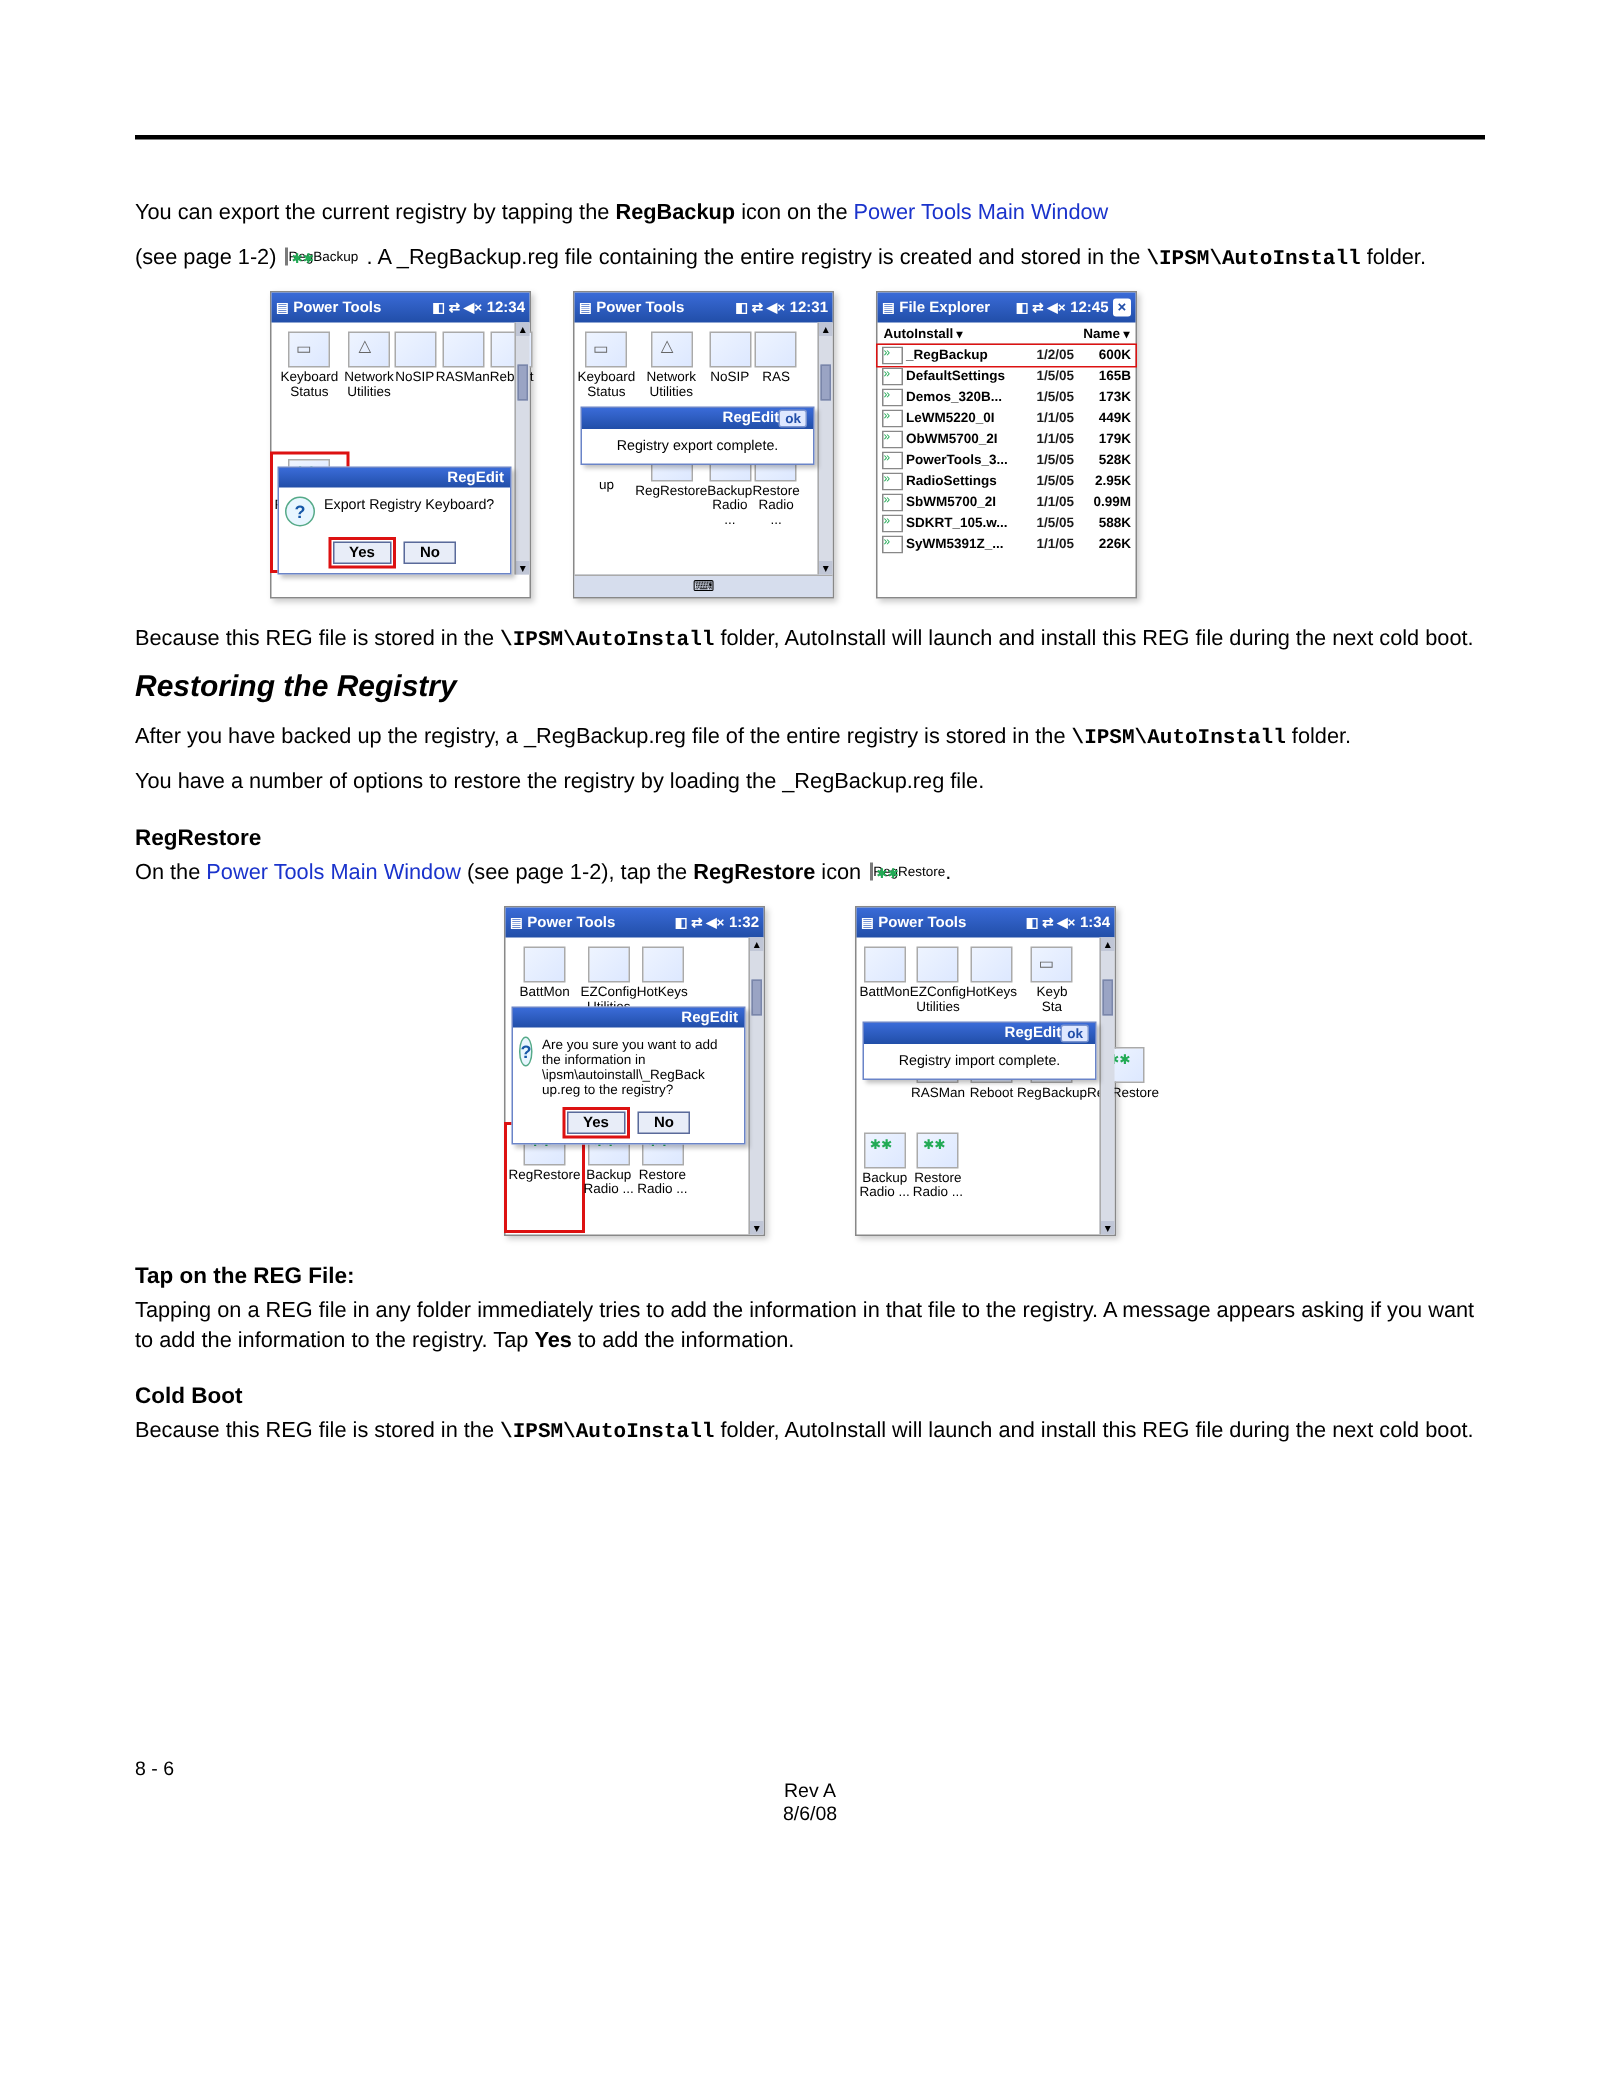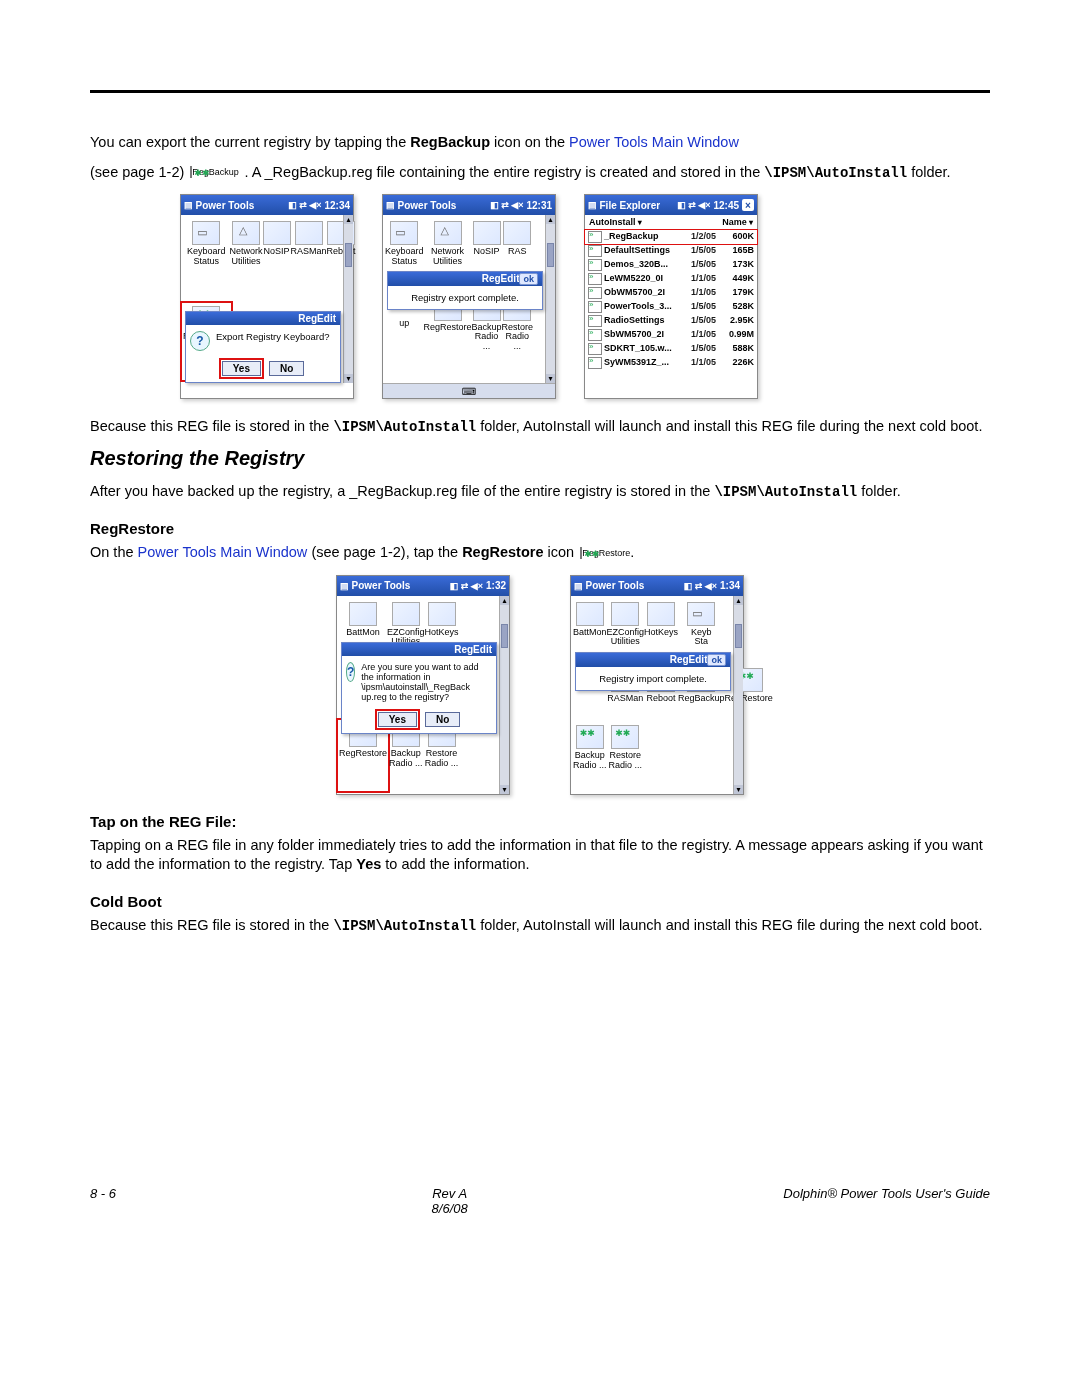--- a/index.html
+++ b/index.html
@@ -114,21 +114,21 @@
   .flist .dt{width:44px;text-align:right;font-weight:bold;color:#1a1a1a;}
   .flist .sz{width:38px;text-align:right;font-weight:bold;}
   .flist .ficon{width:12px;height:10px;display:inline-block;border:1px solid #888;background:#fff;margin-right:2px;vertical-align:middle;position:relative;}
   .flist .ficon::after{content:"»";position:absolute;top:-2px;left:0;font-size:8px;color:#2a5;}
   .sel-row{outline:1px solid #d11;}
   .bottombar{height:14px;background:#d6dded;border-top:1px solid #aaa;display:flex;align-items:center;justify-content:center;font-size:10px;}
   
   .footer{
     position:absolute; left:90px; right:90px; bottom:44px;
     display:flex; justify-content:space-between;
-    font-style:italic; font-size:13px;
+    font-size:13px;flex-direction:column;
   }
   .footer .ctr{text-align:center;flex:1;}
 </style>
 </head>
 <body>
 
 <div class="page">
   <div class="topbar"></div>
 
 
@@ -333,20 +333,21 @@
     <span class="mono">\IPSM\AutoInstall</span>
     <span> folder, AutoInstall will launch and install this REG file during the next cold boot.</span>
   </p>
 
   <h2 class="section">Restoring the Registry</h2>
   <p>
     <span>After you have backed up the registry, a _RegBackup.reg file of the entire registry is stored in the </span>
     <span class="mono">\IPSM\AutoInstall</span>
     <span> folder.</span>
   </p>
+  <p>You have a number of options to restore the registry by loading the _RegBackup.reg file.</p>
 
   <h3 class="sub">RegRestore</h3>
   <p>
     <span>On the </span>
     <span class="link">Power Tools Main Window</span>
     <span> (see page 1-2), tap the </span>
     <b>RegRestore</b>
     <span> icon </span>
     <span class="inline-icon"><span class="sq"></span><span>RegRestore</span></span>.
   </p>
@@ -485,15 +486,14 @@
     <span class="mono">\IPSM\AutoInstall</span>
     <span> folder, AutoInstall will launch and install this REG file during the next cold boot.</span>
   </p>
 
   <div class="footer">
     <span>8 - 6</span>
     <span class="ctr">
       <span>Rev A</span><br>
       <span>8/6/08</span>
     </span>
-    <span>Dolphin® Power Tools User's Guide</span>
   </div>
 </div>
 
 </body></html>

